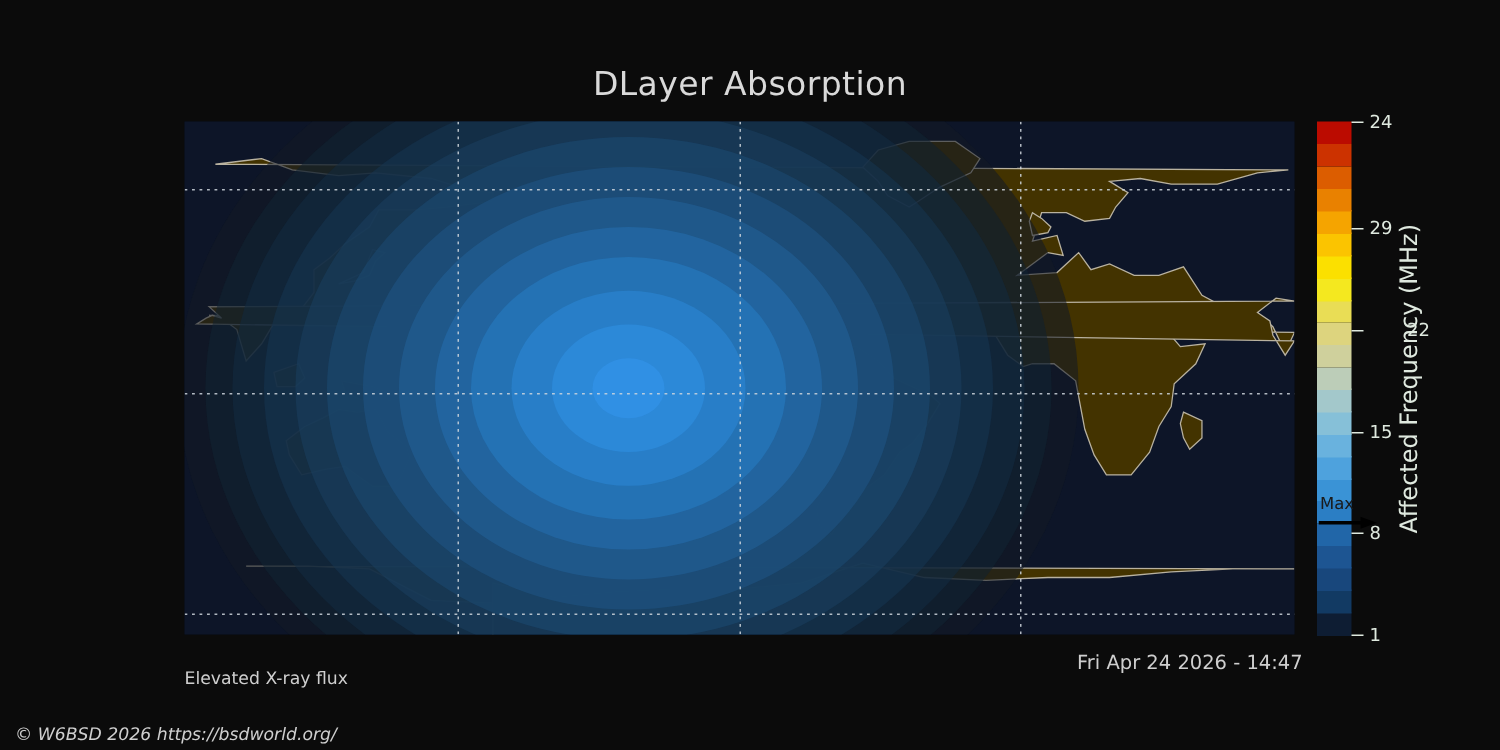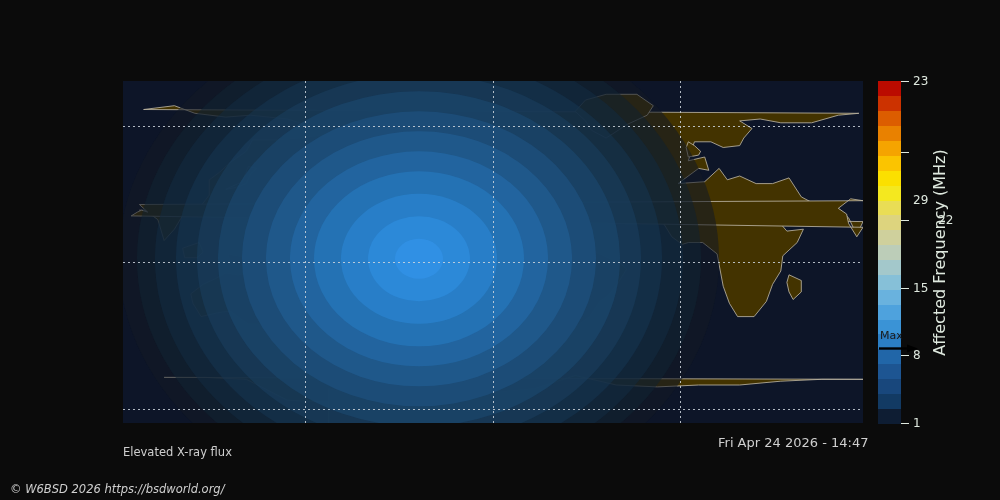--- a/index.html
+++ b/index.html
@@ -64,20 +64,21 @@
   .note2{top:445px;}
   .stamp{position:absolute;left:718px;top:435px;font-size:13px;color:#cfcfcf;}
   .copy{position:absolute;left:10px;top:482px;font-size:11.5px;color:#cfcfcf;
     font-style:italic;}
 </style>
 </head>
 <body>
 
 <div id="root">
 
+  <div class="title">DLayer Absorption</div>
 
   <div class="map-wrap">
     <svg class="map-svg" viewBox="0 0 740 342" preserveAspectRatio="none">
       <defs>
         <clipPath id="mapclip">
             <rect x="0" y="0" width="740" height="342"></rect>
           </clipPath>
       </defs>
       <g clip-path="url(#mapclip)">
         <rect id="ocean" x="0" y="0" width="740" height="342" fill="#0d1528"></rect>
@@ -167,23 +168,23 @@
   <div class="maxmark" id="maxmark" style="top: 330px; padding-left: 18px;">
     <div class="mx-lab">Max</div>
     <svg class="mx-arrow" viewBox="0 0 40 9">
       <path d="M0,4.5 L30,4.5" stroke="#000" stroke-width="2.4" fill="none"></path>
       <path d="M28,0.5 L39,4.5 L28,8.5 Z" fill="#000"></path>
     </svg>
   </div>
 
   <div class="cbar-ticks" id="cbar-ticks">
       <div class="cbar-tick" style="top: 0px;"></div>
-      <div class="cbar-lab" style="top: 0px;">23</div>
+      <div class="cbar-lab" style="top: 0px;">24</div>
       <div class="cbar-tick" style="top: 71px;"></div>
-      <div class="cbar-lab" style="top: 71px; margin-top: 48px;">29</div>
+      <div class="cbar-lab" style="top: 71px;">29</div>
       <div class="cbar-tick" style="top: 139px;"></div>
       <div class="cbar-lab" style="top: 139px; margin-left: 25px;">22</div>
       <div class="cbar-tick" style="top: 207px;"></div>
       <div class="cbar-lab" style="top: 207px;">15</div>
       <div class="cbar-tick" style="top: 274px;"></div>
       <div class="cbar-lab" style="top: 274px;">8</div>
       <div class="cbar-tick" style="top: 342px;"></div>
       <div class="cbar-lab" style="top: 342px;">1</div>
     </div>
 

